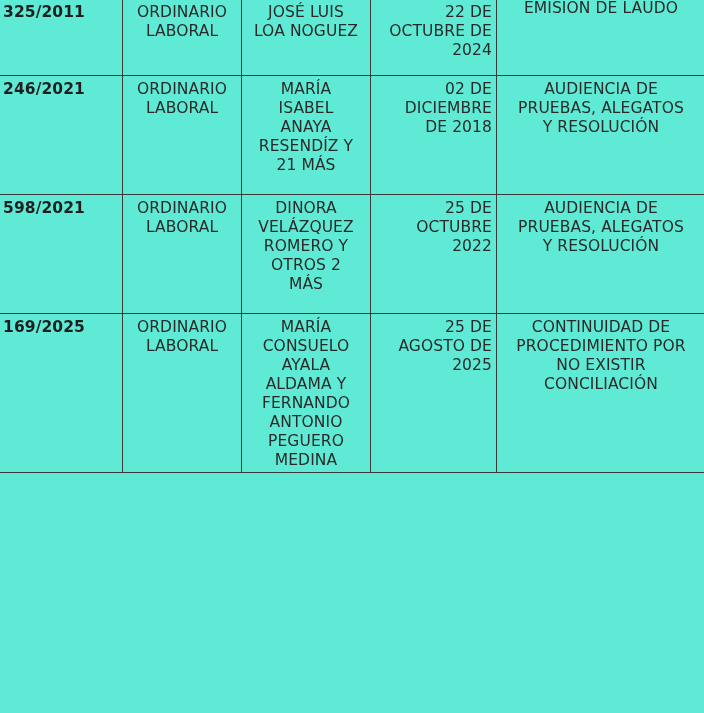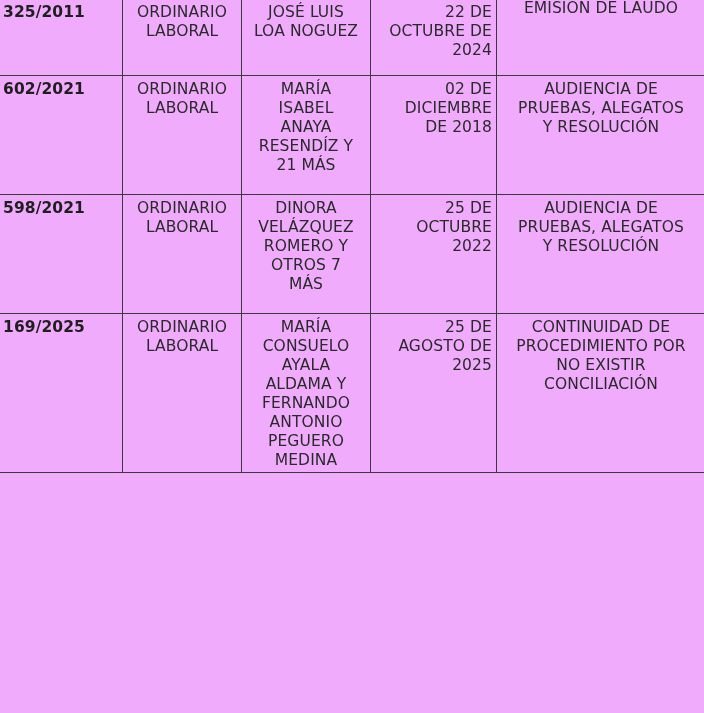--- a/index.html
+++ b/index.html
@@ -14,21 +14,21 @@
       position: relative;
       font-family: "DejaVu Sans", sans-serif;
       color: #2a2a2a;
     }
     .page {
       position: absolute;
       left: 0;
       top: 0;
       width: 704px;
       height: 713px;
-      background: #f0abfc;
+      background: #5eead4;
     }
     table.cases {
       position: absolute;
       left: -2px;
       top: -2px;
       border-collapse: collapse;
       table-layout: fixed;
       width: 708px;
     }
     table.cases td {
@@ -88,21 +88,21 @@
         <td class="col-tipo cell-text">ORDINARIO
 LABORAL</td>
         <td class="col-partes cell-text">JOSÉ LUIS
 LOA NOGUEZ</td>
         <td class="col-fecha cell-text">22 DE
 OCTUBRE DE
 2024</td>
         <td class="col-etapa cell-text">EMISIÓN DE LAUDO</td>
       </tr>
       <tr class="r2">
-        <td class="col-exp cell-text">602/2021</td>
+        <td class="col-exp cell-text">246/2021</td>
         <td class="col-tipo cell-text">ORDINARIO
 LABORAL</td>
         <td class="col-partes cell-text">MARÍA
 ISABEL
 ANAYA
 RESENDÍZ Y
 21 MÁS</td>
         <td class="col-fecha cell-text">02 DE
 DICIEMBRE
 DE 2018</td>
@@ -110,21 +110,21 @@
 PRUEBAS, ALEGATOS
 Y RESOLUCIÓN</td>
       </tr>
       <tr class="r3">
         <td class="col-exp cell-text">598/2021</td>
         <td class="col-tipo cell-text">ORDINARIO
 LABORAL</td>
         <td class="col-partes cell-text">DINORA
 VELÁZQUEZ
 ROMERO Y
-OTROS 7
+OTROS 2
 MÁS</td>
         <td class="col-fecha cell-text">25 DE
 OCTUBRE
 2022</td>
         <td class="col-etapa cell-text">AUDIENCIA DE
 PRUEBAS, ALEGATOS
 Y RESOLUCIÓN</td>
       </tr>
       <tr class="r4">
         <td class="col-exp cell-text">169/2025</td>

